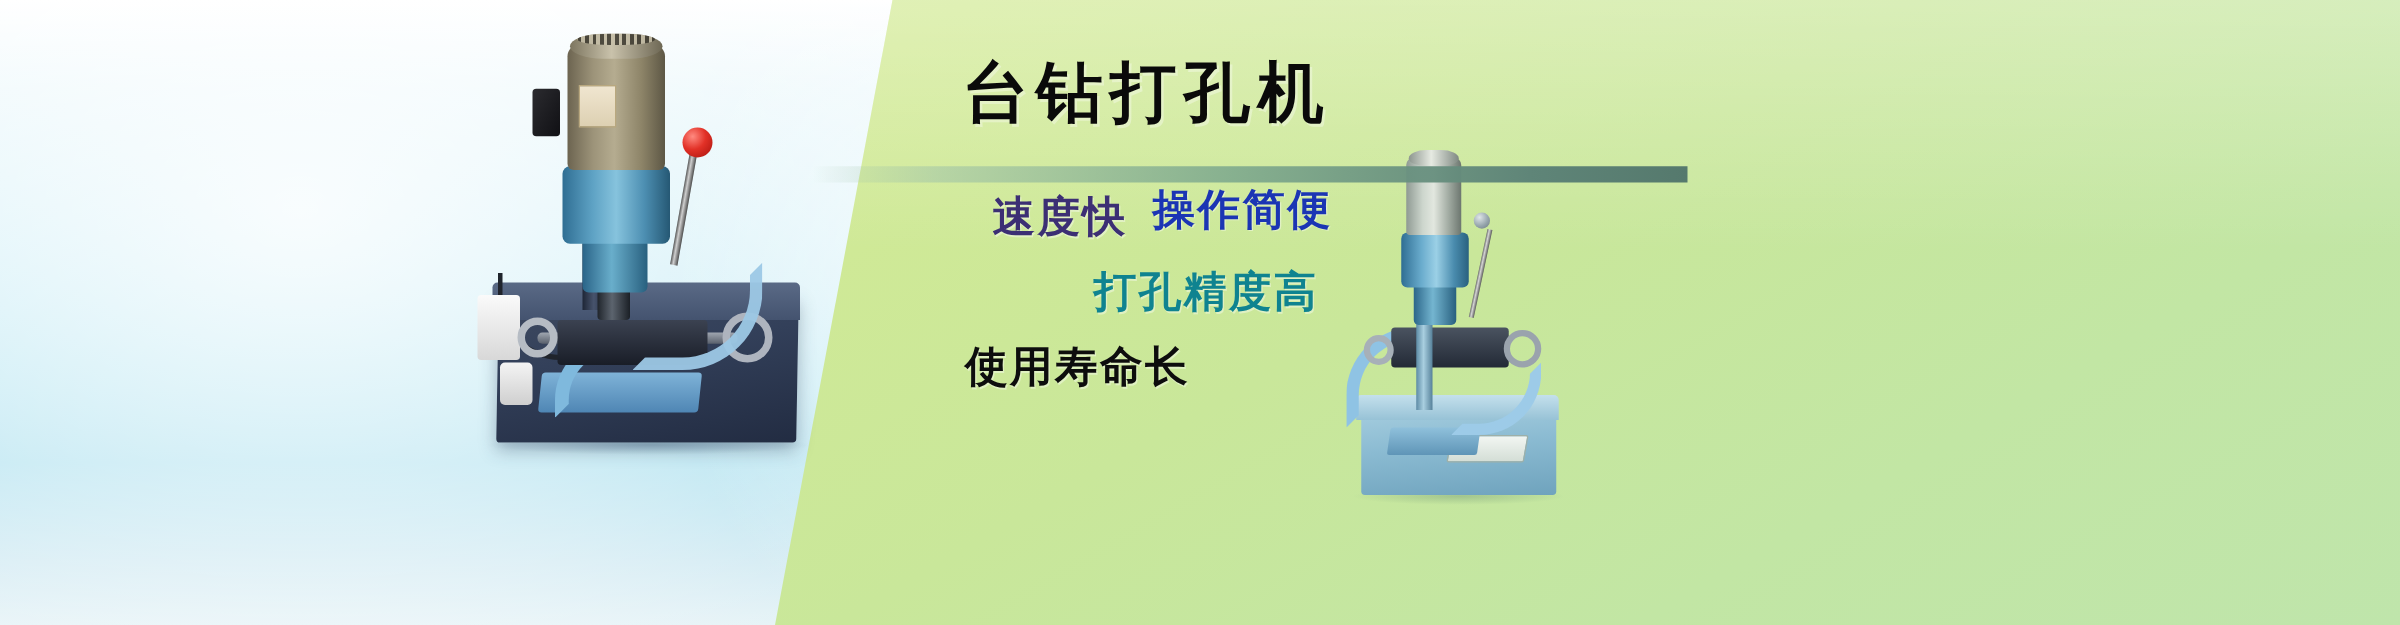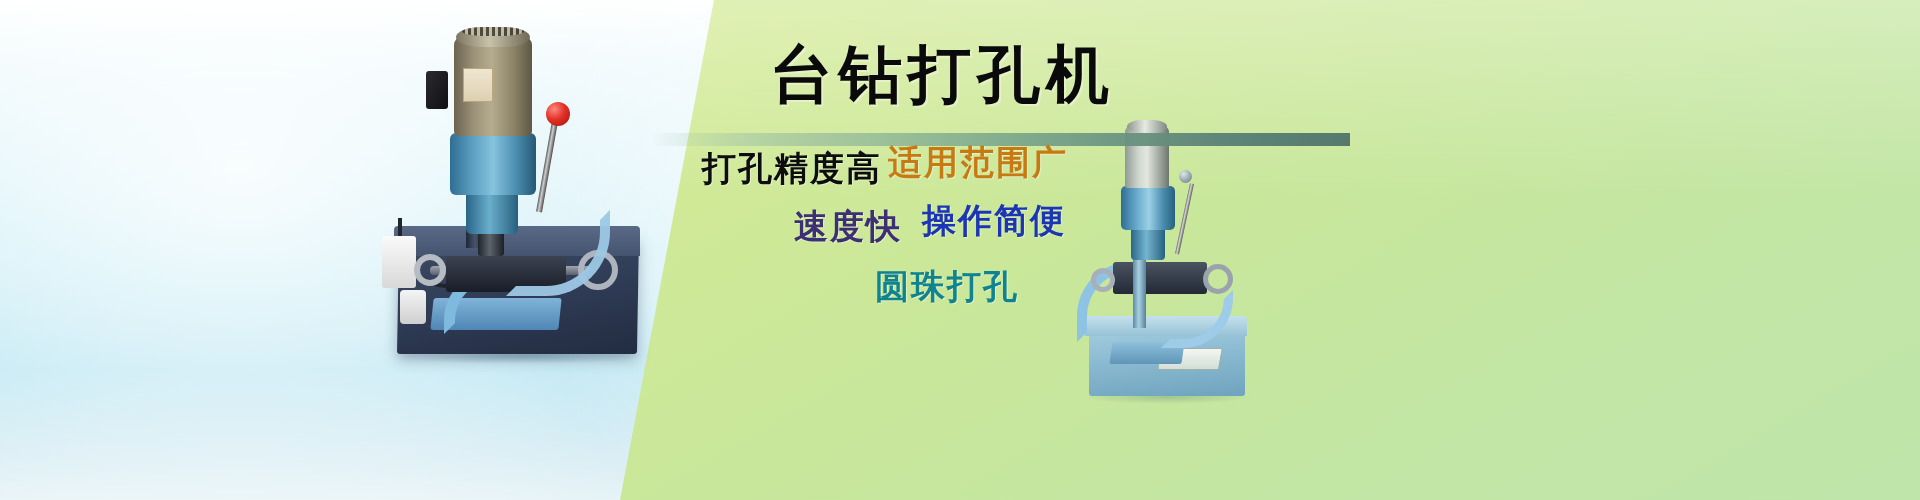--- a/index.html
+++ b/index.html
@@ -45,21 +45,21 @@
 
   
   .content {
     position:absolute;
     left:660px; top:0;
     width:1150px; height:500px;
   }
   .title {
     position:absolute;
     left:110px; top:38px;
-    font-size:63px;
+    font-size:53px;
     line-height:72px;
     font-weight:bold;
     letter-spacing:6px;
     color:#0a0a0a;
     font-family:"DejaVu Serif","Liberation Serif",serif;
     text-shadow:2px 2px 0 rgba(255,255,255,.35);
     white-space:nowrap;
   }
   .divider {
     position:absolute;
@@ -373,30 +373,29 @@
   </div>
 
   <div class="content">
 
     <div class="title">台钻打孔机</div>
 
     <div class="divider"></div>
 
     <div class="features">
 
-      <div class="frow">
-        <span class="feat f-black" style="left:42px;  top:0;">打孔精度高</span>
-        <span class="feat f-orange" style="left:228px; top:-6px;">适用范围广</span>
-      </div>
 
       <div class="frow">
         <span class="feat f-purple" style="left:134px; top:6px;">速度快</span>
         <span class="feat f-blue" style="left:262px; top:0;">操作简便</span>
       </div>
 
       <div class="frow">
-        <span class="feat f-teal" style="left:215px; top:14px;">圆珠打孔</span>
+        <span class="feat f-teal" style="left:215px; top:14px;">打孔精度高</span>
       </div>
 
+      <div class="frow">
+        <span class="feat f-black" style="left:112px; top:22px;">使用寿命长</span>
+      </div>
 
     </div>
   </div>
 </div>
 
 </body></html>

